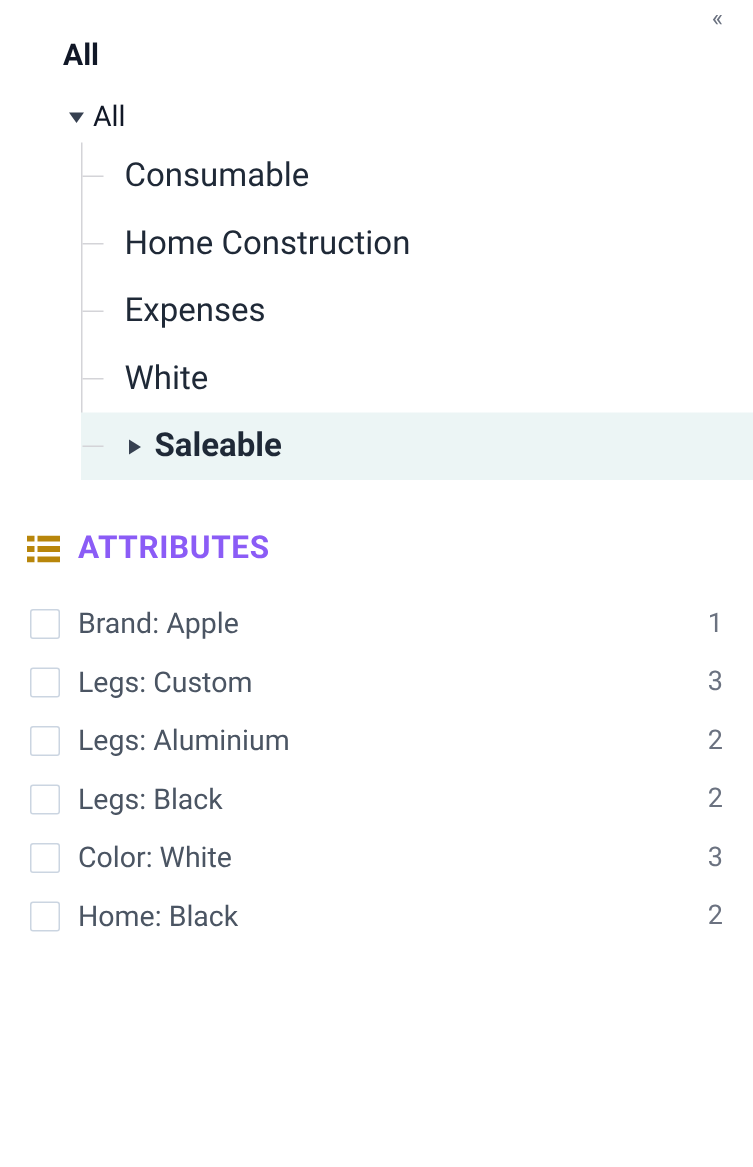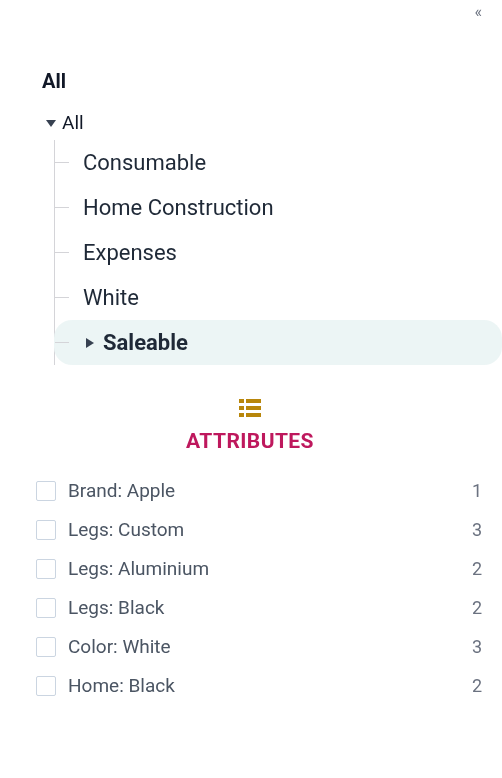--- a/index.html
+++ b/index.html
@@ -29,27 +29,27 @@
     display: flex;
     align-items: center;
     gap: 12px;
     padding: 0 20px 14px 18px;
     font-weight: 700;
     font-size: 21px;
     letter-spacing: 0.02em;
   }
   .section-header.maroon { color: #5a3a3a; }
   .section-header.maroon .icon { color: #7b3f3f; }
-  .section-header.gold { color: #be185d; margin-top: 34px; flex-direction: column; }
+  .section-header.gold { color: #8b5cf6; margin-top: 34px; }
   .section-header.gold .icon { color: #b8860b; }
   .icon { display: inline-flex; }
   .icon svg { display: block; }
 
   
-  .tree-root { padding: 0 12px 0 18px; color: #111827; margin-top: 45px; }
+  .tree-root { padding: 0 12px 0 18px; color: #111827; }
   .tree-root-label {
     font-weight: 700;
     font-size: 20px;
     padding: 6px 24px 12px 24px;
   }
   .tree-node {
     display: flex;
     align-items: center;
     padding: 6px 0 6px 24px;
     font-size: 19px;
@@ -80,41 +80,40 @@
     content: '';
     position: absolute;
     left: 0;
     top: 22px;
     width: 14px;
     border-top: 1px solid #d4d4d8;
   }
   .tree-leaf.has-caret {
     display: flex;
     align-items: center;
-    border-radius: 18px;
   }
   .tree-leaf .caret {
     width: 14px;
     display: inline-flex;
     justify-content: center;
     margin-right: 6px;
     color: #374151;
   }
   .tree-leaf.selected {
     background: linear-gradient(to right, transparent 0, #ecf5f5 0);
     font-weight: 700;
     margin-left: -1px;
     padding-left: 29px;
     margin-right: -12px;
     padding-right: 12px;
   }
   .tree-leaf.selected::before { left: 1px; }
 
   
-  .attr-list { padding: 4px 20px 0 36px; }
+  .attr-list { padding: 4px 20px 0 20px; }
   .attr-row {
     display: flex;
     align-items: center;
     padding: 8px 0;
     font-size: 19px;
     color: #4b5563;
     cursor: pointer;
   }
   .attr-row .chk {
     width: 20px; height: 20px;

